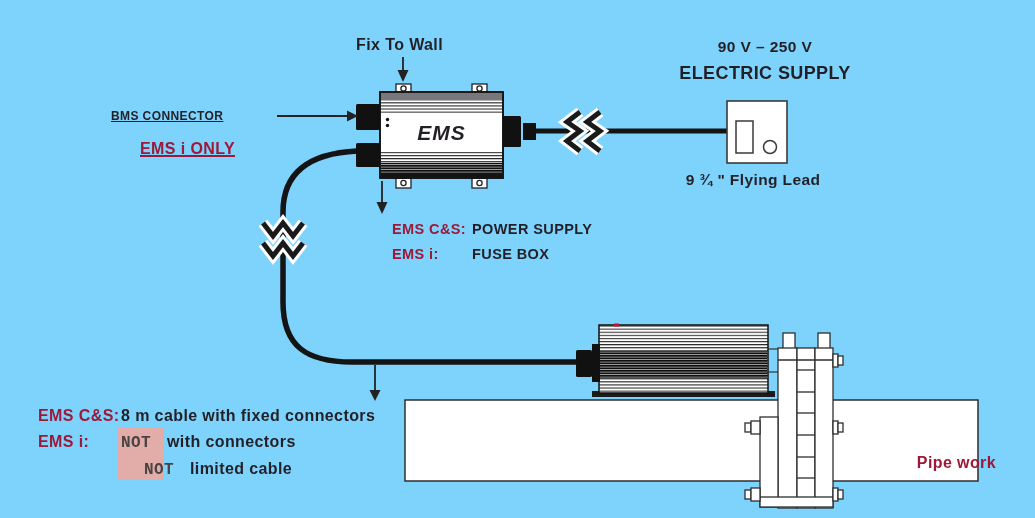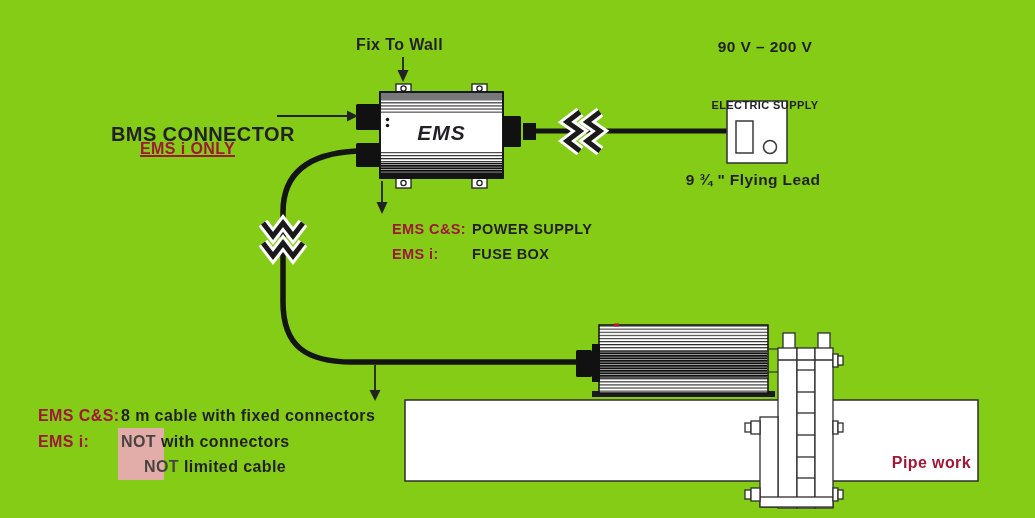--- a/index.html
+++ b/index.html
@@ -1,31 +1,31 @@
 <!DOCTYPE html>
 <html><head>
 <meta charset="utf-8">
 <style>
   html,body{margin:0;padding:0;background:#fff;}
   .stage{
-    position:relative;width:1035px;height:518px;background:#84cc16;overflow:hidden;
+    position:relative;width:1035px;height:518px;background:#7dd3fc;overflow:hidden;
     font-family:"Liberation Sans", sans-serif;color:#231F26;
   }
   .stage svg{position:absolute;left:0;top:0;}
   .lbl{position:absolute;font-weight:bold;letter-spacing:.4px;white-space:nowrap;line-height:1.15;}
   .red{color:#9E1838;}
   .underline{text-decoration:underline;text-decoration-thickness:2px;}
   .note-row{height:25px;}
   .prefix{display:inline-block;font-weight:bold;}
   .prefix.w80{width:80px;}
   .prefix.w83{width:83px;}
-  .not{color:#4A4343;padding-right:5px;}
+  .not{color:#4A4343;padding-right:16px;font-family:Liberation Mono, monospace;}
   .highlight{position:absolute;background:#E2ADA8;}
   .ctr{text-align:center;}
-  .rt{text-align:right;}
+  .rt{text-align:right;margin-left:25px;}
 </style>
 </head>
 <body>
 
 <div class="stage">
 
   <svg width="1035" height="518" viewBox="0 0 1035 518">
     <defs>
       <pattern id="fins" width="6" height="3.1" patternUnits="userSpaceOnUse">
         <rect width="6" height="3.1" fill="#ffffff"></rect>
@@ -163,25 +163,25 @@
         <line x1="375" y1="365" x2="375" y2="390"></line>
         <polygon points="369.5,390 380.5,390 375,401" stroke="none"></polygon>
       </g>
     </g>
   </svg>
 
   <div class="highlight" style="left:118px;top:428px;width:46px;height:52px;"></div>
 
   <div class="lbl" style="left:356px;top:36px;font-size:16px;">Fix To Wall</div>
 
-  <div class="lbl ctr" style="left:640px;top:38px;width:250px;font-size:15.5px;">90 V – 200 V</div>
-  <div class="lbl ctr" style="left:640px;top:63px;width:250px;font-size:11px;margin-top:36px;">ELECTRIC SUPPLY</div>
+  <div class="lbl ctr" style="left:640px;top:38px;width:250px;font-size:15.5px;">90 V – 250 V</div>
+  <div class="lbl ctr" style="left:640px;top:63px;width:250px;font-size:18px;">ELECTRIC SUPPLY</div>
   <div class="lbl ctr" style="left:628px;top:171px;width:250px;font-size:15.5px;">9 ¾ "  Flying Lead</div>
 
-  <div class="lbl" style="left:111px;top:123px;font-size:20px;">BMS CONNECTOR</div>
+  <div class="lbl" style="left:111px;top:110px;font-size:12px;text-decoration:underline;">BMS CONNECTOR</div>
   <div class="lbl red underline" style="left:111px;top:140px;font-size:16px;margin-left:29px;">EMS i ONLY</div>
 
   <div class="lbl" style="left:380px;top:121px;width:123px;font-size:21px;font-style:italic;text-align:center;letter-spacing:1px;">EMS</div>
 
   <div class="lbl" style="left:392px;top:221px;font-size:14.5px;">
     <div class="note-row">
       <span class="prefix w80 red">EMS C&amp;S:</span><span>POWER SUPPLY</span>
     </div>
     <div class="note-row">
       <span class="prefix w80 red">EMS i:</span><span>FUSE BOX</span>

